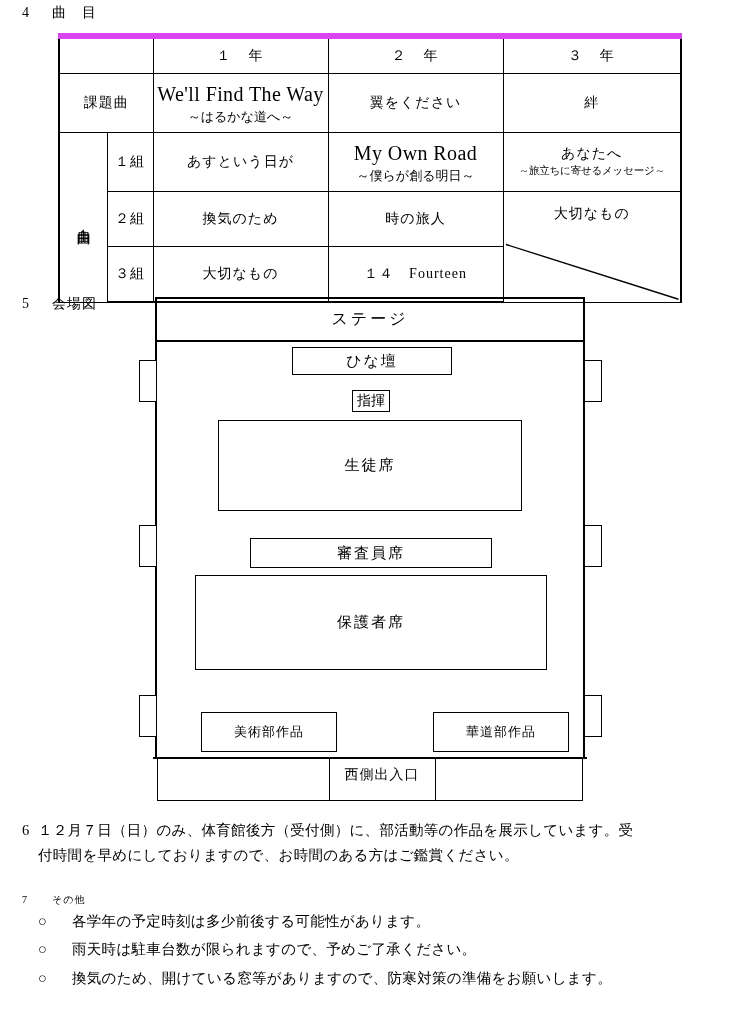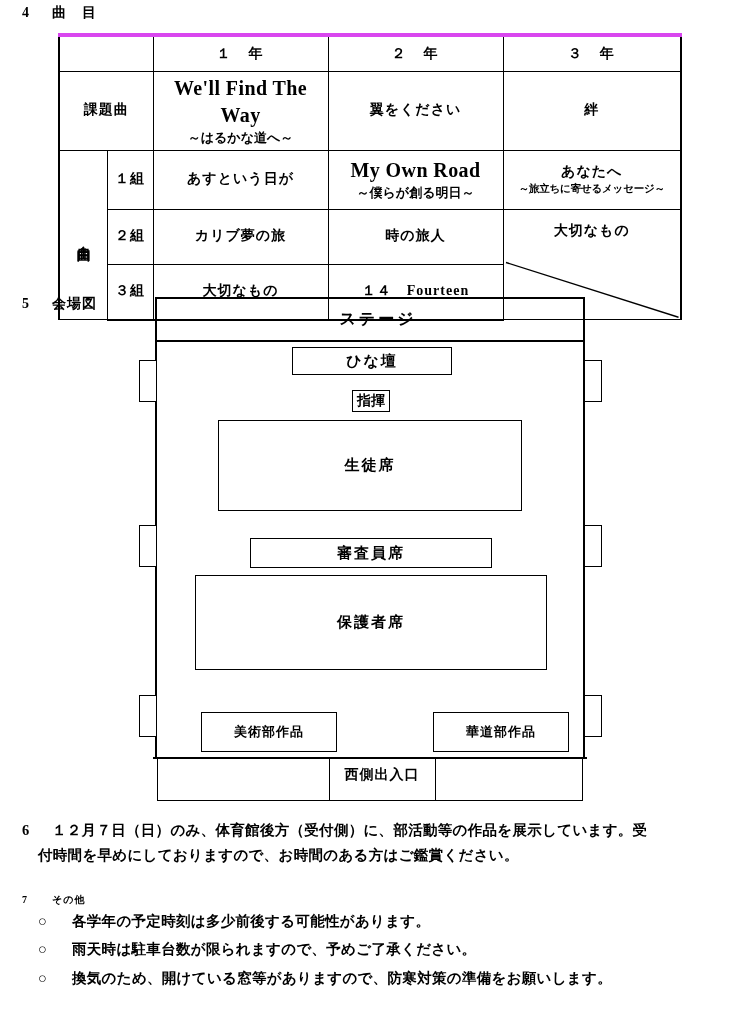--- a/index.html
+++ b/index.html
@@ -4,38 +4,38 @@
 <style>
   html,body{margin:0;padding:0;}
   body{
     width:749px;height:1015px;
     background:#ffffff;
     font-family:"Liberation Serif","DejaVu Serif",serif;
     color:#000000;
     position:relative;
     overflow:hidden;
   }
-  .page{position:relative;width:692px;height:1015px;font-weight:bold;}
+  .page{position:relative;width:692px;height:1015px;}
 
   
   .sec-head{position:absolute;font-size:14px;letter-spacing:1px;white-space:nowrap;}
   .sec-num{display:inline-block;width:30px;}
 
   
   .songtable{
     position:absolute;left:58px;top:33px;width:622px;
     border-collapse:collapse;table-layout:fixed;
   }
   .songtable td{
     border:1px solid #000;
     text-align:center;vertical-align:middle;
     font-size:14px;line-height:1.35;
     padding:3px 2px;
   }
-  .songtable .outer-top{border-top:4px solid #d946ef;}
+  .songtable .outer-top{border-top:6px solid #d946ef;}
   .songtable .outer-left{border-left:2px solid #000;}
   .songtable .outer-right{border-right:2px solid #000;}
   .songtable .outer-bottom{border-bottom:2px solid #000;}
   .c-blank{width:48px;}
   .c-kumi{width:46px;}
   .c-y1{width:175px;}
   .c-y2{width:175px;}
   .c-y3{width:178px;}
   .t-en{font-family:"Liberation Serif","DejaVu Serif",serif;font-size:20px;letter-spacing:.4px;}
   .t-sub{font-size:13px;}
@@ -73,37 +73,37 @@
   .door-l3{left:-16px;top:398px;width:16px;height:40px;border-right:none;}
   .door-r1{left:430px;top:63px; width:16px;height:40px;border-left:none;}
   .door-r2{left:430px;top:228px;width:16px;height:40px;border-left:none;}
   .door-r3{left:430px;top:398px;width:16px;height:40px;border-left:none;}
 
   .vbox{position:absolute;border:1px solid #000;background:#fff;
         display:flex;align-items:center;justify-content:center;
         font-size:15px;letter-spacing:2px;}
   .stage-label{position:absolute;left:0;top:3px;width:430px;height:38px;
         display:flex;align-items:center;justify-content:center;
-        font-size:16px;letter-spacing:3px;padding-left:8px;}
+        font-size:16px;letter-spacing:3px;}
   .b-hinadan {left:137px;top:50px; width:158px;height:26px;}
   .b-shiki   {left:197px;top:93px; width:36px; height:20px;font-size:14px;letter-spacing:0;}
   .b-seito   {left:63px; top:123px;width:302px;height:89px;}
   .b-shinsa  {left:95px; top:241px;width:240px;height:28px;}
   .b-hogosha {left:40px; top:278px;width:350px;height:93px;}
   .b-bijutsu {left:46px; top:415px;width:134px;height:38px;font-size:13px;letter-spacing:1px;}
   .b-uketsuke{left:173px;top:405px;width:104px;height:38px;font-size:14px;letter-spacing:4px;}
   .b-kado    {left:278px;top:415px;width:134px;height:38px;font-size:13px;letter-spacing:1px;}
   .lobby-label{position:absolute;left:175px;top:463px;width:104px;height:30px;
         display:flex;align-items:center;justify-content:center;
         font-size:14px;letter-spacing:1px;}
 
   
   .note6{position:absolute;left:22px;top:818px;width:706px;font-size:14.5px;line-height:1.75;letter-spacing:.3px;}
   .note6 .n-num{position:absolute;left:0;top:0;}
-  .note6 .n-body{margin-left:30px;display:block;}
+  .note6 .n-body{margin-left:16px;display:block;}
   .note6 .n-l2{display:block;margin-left:16px;}
 
   .sec7{position:absolute;left:22px;top:893px;width:706px;}
   .sec7 .s7-title{font-size:10px;letter-spacing:1px;}
   .sec7 ul{list-style:none;margin:0;padding:0;}
   .sec7 li{font-size:14.5px;line-height:1.95;letter-spacing:.3px;white-space:nowrap;}
   .bullet{display:inline-block;width:34px;text-align:left;padding-left:16px;}
   .underline{text-decoration:underline;text-underline-offset:3px;}
 </style>
 </head>
@@ -152,21 +152,21 @@
           <div class="t-sub">～僕らが創る明日～</div>
         </td>
         <td class="outer-right">
           <div class="t-jp-n">あなたへ</div>
           <div class="t-sub-sm">～旅立ちに寄せるメッセージ～</div>
         </td>
       </tr>
 
       <tr>
         <td class="t-jp-n" style="height:48px;">２組</td>
-        <td class="t-jp-n">カリブ夢の旅</td>
+        <td class="t-jp-n">換気のため</td>
         <td class="t-jp-n">時の旅人</td>
         <td class="outer-right diag" rowspan="2">
           <div class="t-jp-n" style="margin-top:-42px;">大切なもの</div>
           <svg viewBox="0 0 178 96" preserveAspectRatio="none">
             <line x1="2" y1="46" x2="176" y2="94" stroke="#000" stroke-width="1.2"></line>
           </svg>
         </td>
       </tr>
 
       <tr>

